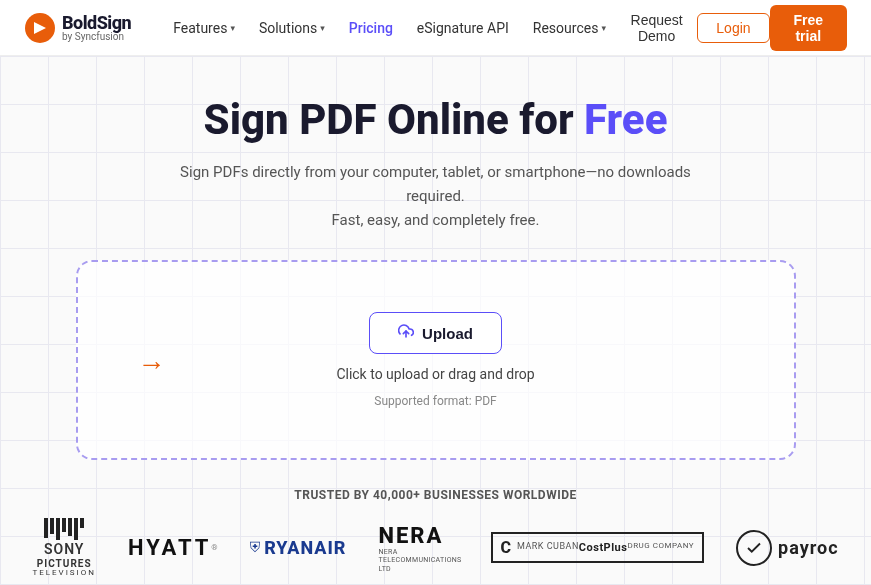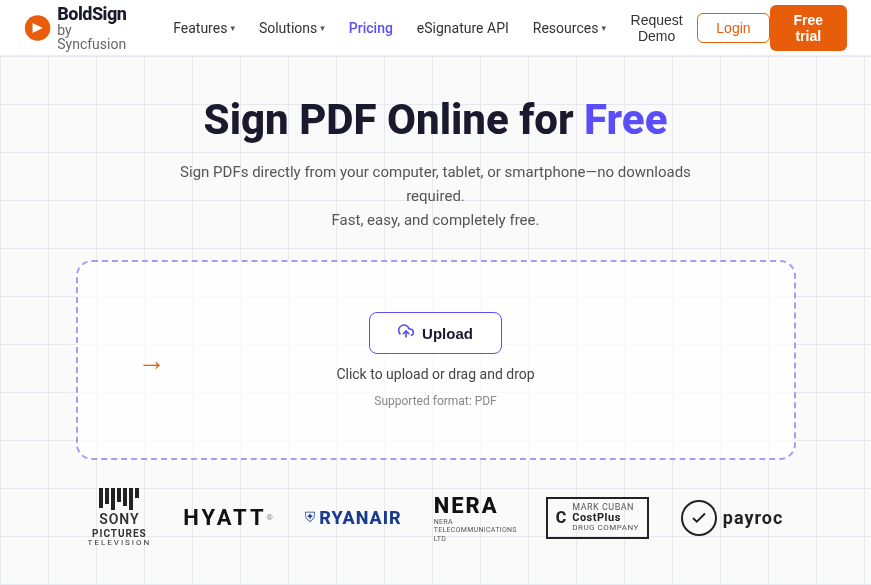--- a/index.html
+++ b/index.html
@@ -38,21 +38,21 @@
       flex-direction: column;
       line-height: 1;
     }
     .logo-bold {
       font-size: 18px;
       font-weight: 800;
       color: #1a1a2e;
       letter-spacing: -0.5px;
     }
     .logo-sub {
-      font-size: 14px;
+      font-size: 10px;
       color: #666;
     }
     nav {
       display: flex;
       align-items: center;
       gap: 4px;
       flex: 1;
     }
     .nav-item {
       display: flex;
@@ -308,21 +308,21 @@
       border: 2px solid #222;
       padding: 4px 8px;
     }
     .costplus-c {
       font-size: 16px;
       font-weight: 800;
       color: #222;
     }
     .costplus-text {
       display: flex;
-      flex-direction: column;
+      flex-direction: row;
       line-height: 1.1;
     }
     .costplus-t1 {
       font-size: 9px;
       color: #555;
       letter-spacing: 0.5px;
     }
     .costplus-t2 {
       font-size: 11px;
       font-weight: 700;
@@ -424,20 +424,21 @@
           <path d="M20.39 18.39A5 5 0 0 0 18 9h-1.26A8 8 0 1 0 3 16.3"></path>
         </svg>
       </span>
       <span>Upload</span>
     </button>
     <p class="upload-hint">Click to upload or drag and drop</p>
     <p class="upload-format">Supported format: PDF</p>
   </div>
 
   <div class="trusted-section">
+    <div class="trusted-label">TRUSTED BY 40,000+ BUSINESSES WORLDWIDE</div>
     <div class="logo-row">
 
       <div class="brand-logo">
         <div class="sony-logo">
           <div class="sony-bars">
             <div class="sony-bar" style="height:20px;"></div>
             <div class="sony-bar" style="height:16px;"></div>
             <div class="sony-bar" style="height:22px;"></div>
             <div class="sony-bar" style="height:14px;"></div>
             <div class="sony-bar" style="height:18px;"></div>

